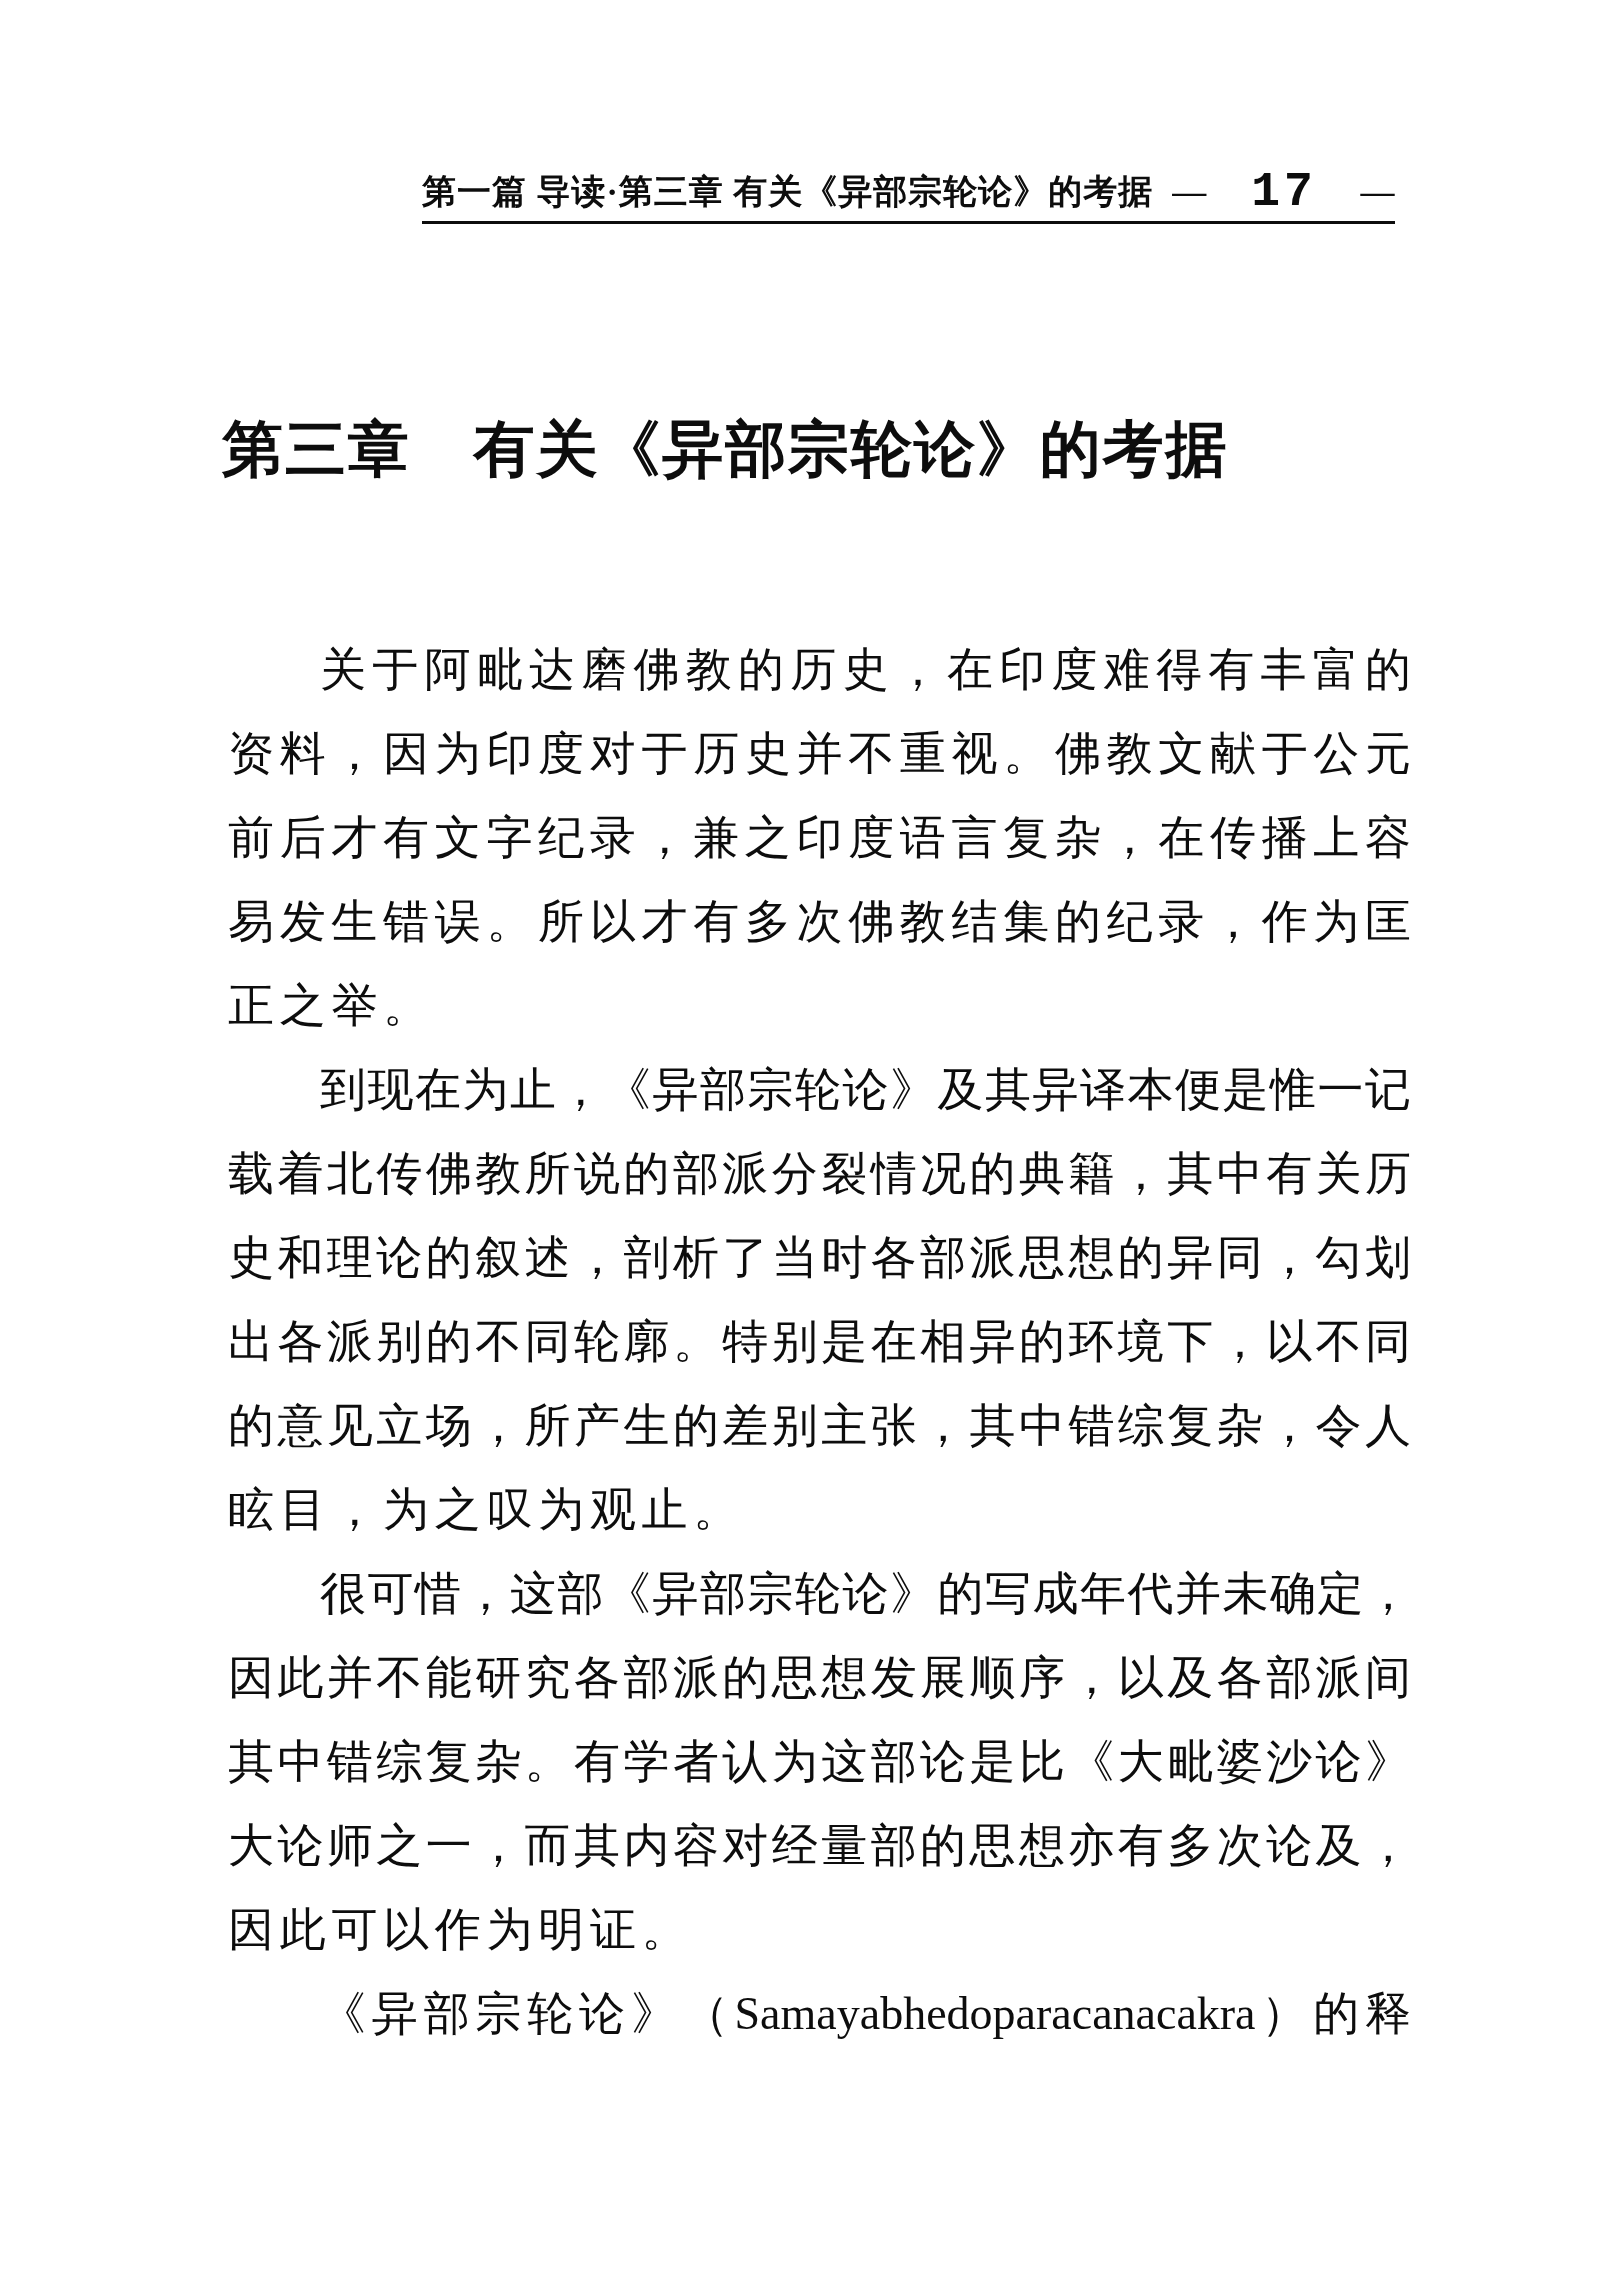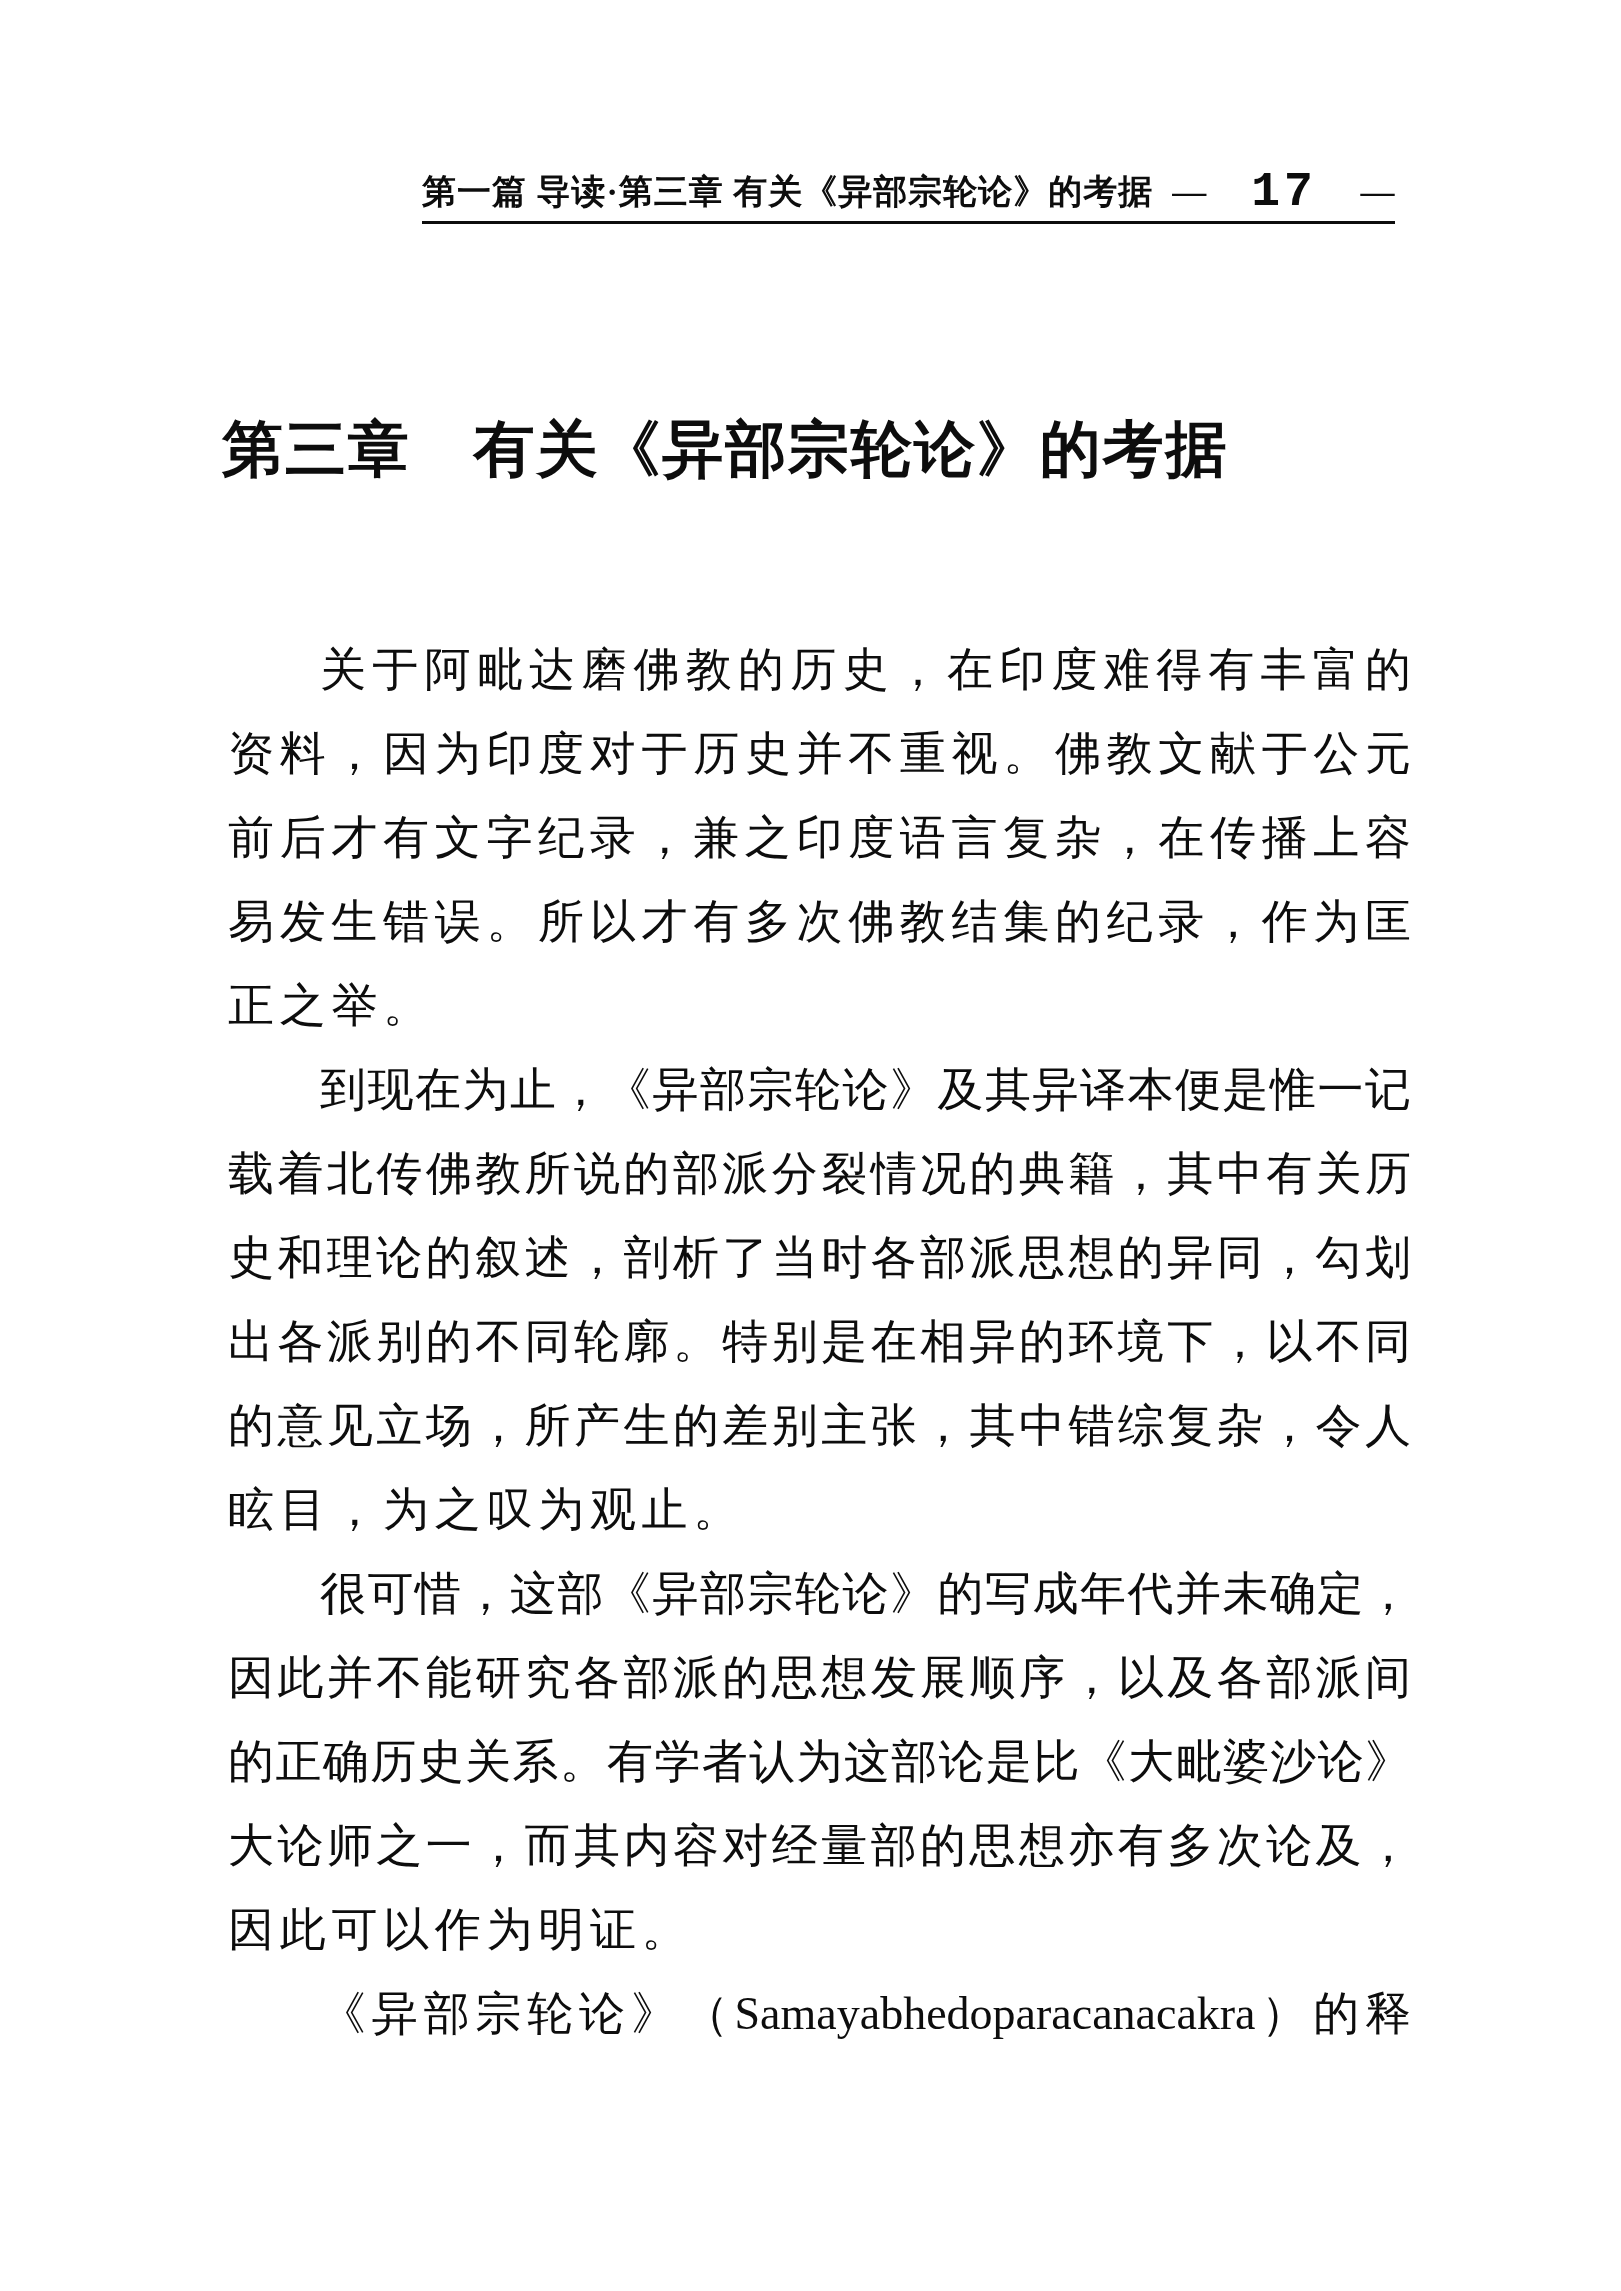--- a/index.html
+++ b/index.html
@@ -108,21 +108,21 @@
 
     <div class="line indent">到现在为止，《异部宗轮论》及其异译本便是惟一记</div>
     <div class="line">载着北传佛教所说的部派分裂情况的典籍，其中有关历</div>
     <div class="line">史和理论的叙述，剖析了当时各部派思想的异同，勾划</div>
     <div class="line">出各派别的不同轮廓。特别是在相异的环境下，以不同</div>
     <div class="line">的意见立场，所产生的差别主张，其中错综复杂，令人</div>
     <div class="line noju">眩目，为之叹为观止。</div>
 
     <div class="line indent">很可惜，这部《异部宗轮论》的写成年代并未确定，</div>
     <div class="line">因此并不能研究各部派的思想发展顺序，以及各部派间</div>
-    <div class="line">的正确历史关系。有学者认为这部论是比《大毗婆沙论》</div>
+    <div class="line">其中错综复杂。有学者认为这部论是比《大毗婆沙论》</div>
     <div class="line">大论师之一，而其内容对经量部的思想亦有多次论及，</div>
     <div class="line noju">因此可以作为明证。</div>
 
     <div class="line indent">《异部宗轮论》（Samayabhedoparacanacakra）的释</div>
   </div>
 
 </div>
 
 
 </body></html>

